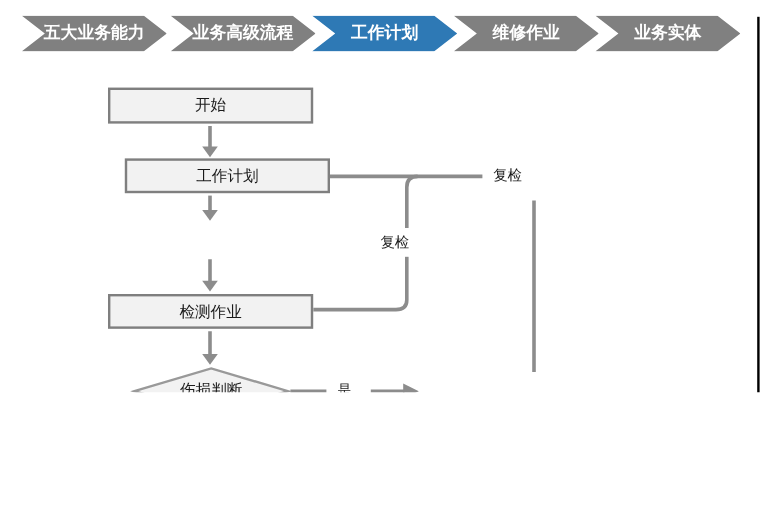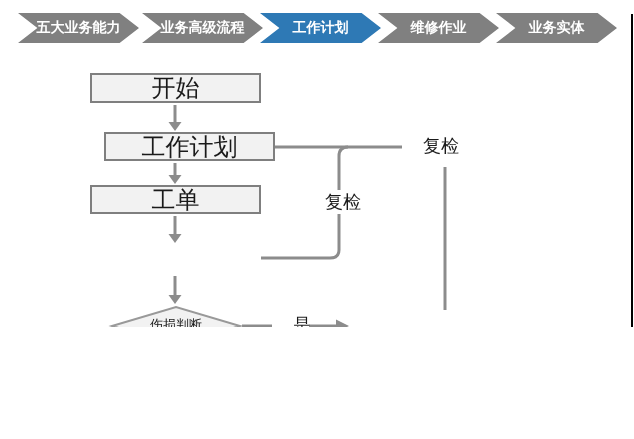--- a/index.html
+++ b/index.html
@@ -15,25 +15,25 @@
     color:#ffffff;font-size:14px;font-weight:bold;
     display:flex;align-items:center;justify-content:center;
     letter-spacing:0px;cursor:pointer;
   }
   .chev.active{background:var(--accent,#2E79B5);}
   
   .node{
     position:absolute;background:var(--node-fill,#F2F2F2);
     border:2px solid var(--node-border,#7F7F7F);
     display:flex;align-items:center;justify-content:center;
-    font-size:24px;color:var(--text,#1A1A1A);box-sizing:border-box;
+    font-size:13px;color:var(--text,#1A1A1A);box-sizing:border-box;
   }
   .edge-label{
-    position:absolute;font-size:18px;color:var(--text,#1A1A1A);
-    text-align:right;background:#ffffff;line-height:22px;height:22px;
+    position:absolute;font-size:12px;color:var(--text,#1A1A1A);
+    text-align:left;background:#ffffff;line-height:22px;height:22px;
   }
   .edge-label.nobg{background:transparent;}
   #decision-label{
     position:absolute;font-size:13px;color:var(--text,#1A1A1A);
     text-align:center;background:transparent;
   }
   svg{position:absolute;left:0;top:0;}
   .frame-line{position:absolute;background:#000000;}
 </style>
 </head>
@@ -68,21 +68,21 @@
       <polygon points="168.5,295 181.5,295 175,304"></polygon>
       <polygon points="336,319.5 336,332.5 349,326"></polygon>
       <polygon points="269,141 269,153 260,147"></polygon>
     </g>
     <polygon points="169.5,387 180.5,387 175,394" fill="#999999"></polygon>
     <polygon points="112,326 176,307 240,326 176,345" fill="#F2F2F2" stroke="#999999" stroke-width="2"></polygon>
   </svg>
 
   <div class="node" style="left:90px;top:73px;width:171px;height:30px">开始</div>
   <div class="node" style="left:104px;top:132px;width:171px;height:29px">工作计划</div>
-  <div class="node" style="left:90px;top:185px;width:171px;height:29px">工单</div>
+  <div class="node" style="left:90px;top:245px;width:171px;height:29px">检测作业</div>
 
   <div id="decision-label" style="left:116px;top:316px;width:120px">伤损判断</div>
 
   <div class="edge-label" style="left:317px;top:192px;width:44px">复检</div>
   <div class="edge-label" style="left:411px;top:136px;width:48px">复检</div>
   <div class="edge-label nobg" style="left:281px;top:315px;width:30px">是</div>
   <div class="edge-label nobg" style="left:161px;top:357px;width:28px">否</div>
 
   <div class="frame-line" style="left:0;top:433px;width:634px;height:2px"></div>
   <div class="frame-line" style="left:631px;top:14px;width:2px;height:421px"></div>

